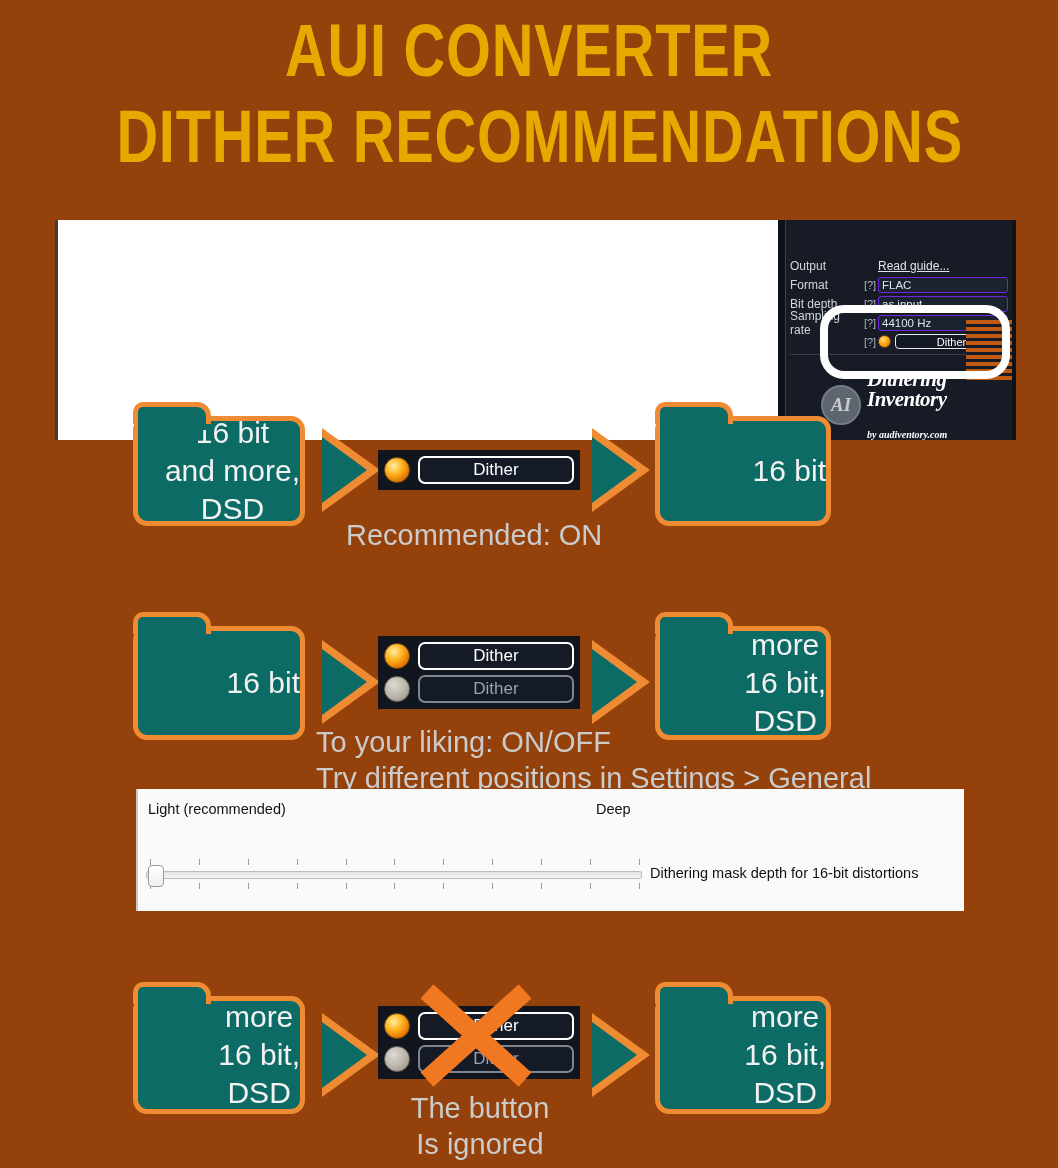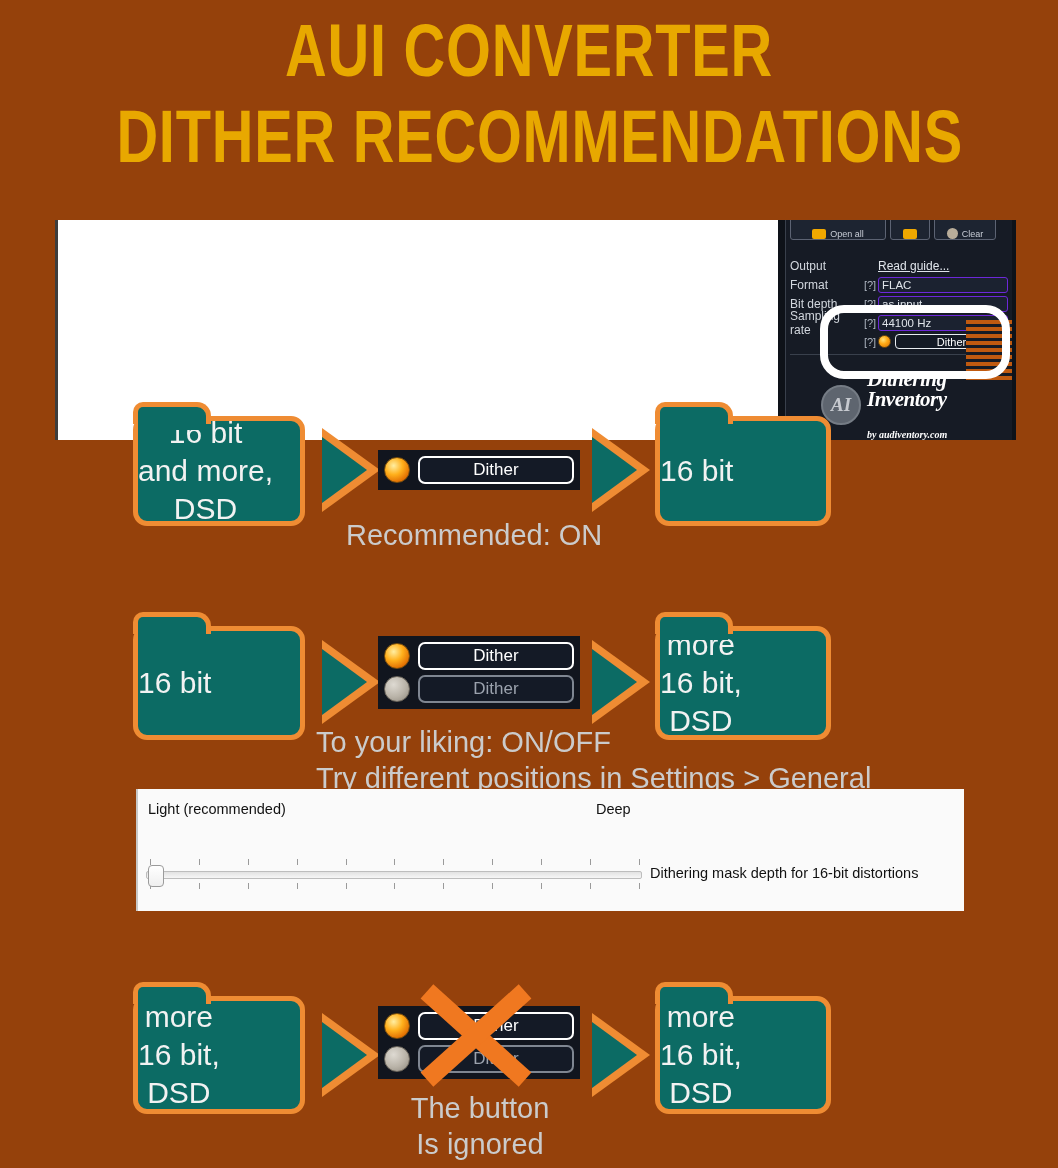--- a/index.html
+++ b/index.html
@@ -120,21 +120,21 @@
   
   .folder {
     position: absolute;
     background: #0c6b64;
     border: 5px solid #ef8c33;
     border-radius: 14px;
     color: #f2f2f2;
     font-size: 30px;
     line-height: 38px;
     text-align: center;
-    display: flex; align-items: center; justify-content: flex-start;
+    display: flex; align-items: center; justify-content: flex-end;
     white-space: pre-line;
   }
   .folder .tab {
     position: absolute; left: -5px; top: -19px;
     width: 78px; height: 22px;
     background: #0c6b64;
     border: 5px solid #ef8c33;
     border-bottom: none;
     border-radius: 10px 14px 0 0;
   }
@@ -245,33 +245,20 @@
   <div class="title-line">AUI CONVERTER</div>
   <div class="title-line">DITHER RECOMMENDATIONS</div>
 </div>
 
 <div class="panel-white">
 
   <div class="app-shot">
     <div class="edge-l"></div>
     <div class="edge-r"></div>
 
-    <div class="toolbar">
-      <div class="tb-btn w1">
-        <span class="tb-ico"></span>
-        <span>Open all</span>
-      </div>
-      <div class="tb-btn w2">
-        <span class="tb-ico"></span>
-      </div>
-      <div class="tb-btn w3">
-        <span class="tb-ico grey"></span>
-        <span>Clear</span>
-      </div>
-    </div>
 
     <div class="rowset">
       <div class="app-row">
         <span class="lbl">Output</span>
         <span class="link">Read guide...</span>
       </div>
 
       <div class="app-row">
         <span class="lbl">Format</span>
         <span class="q">[?]</span>

